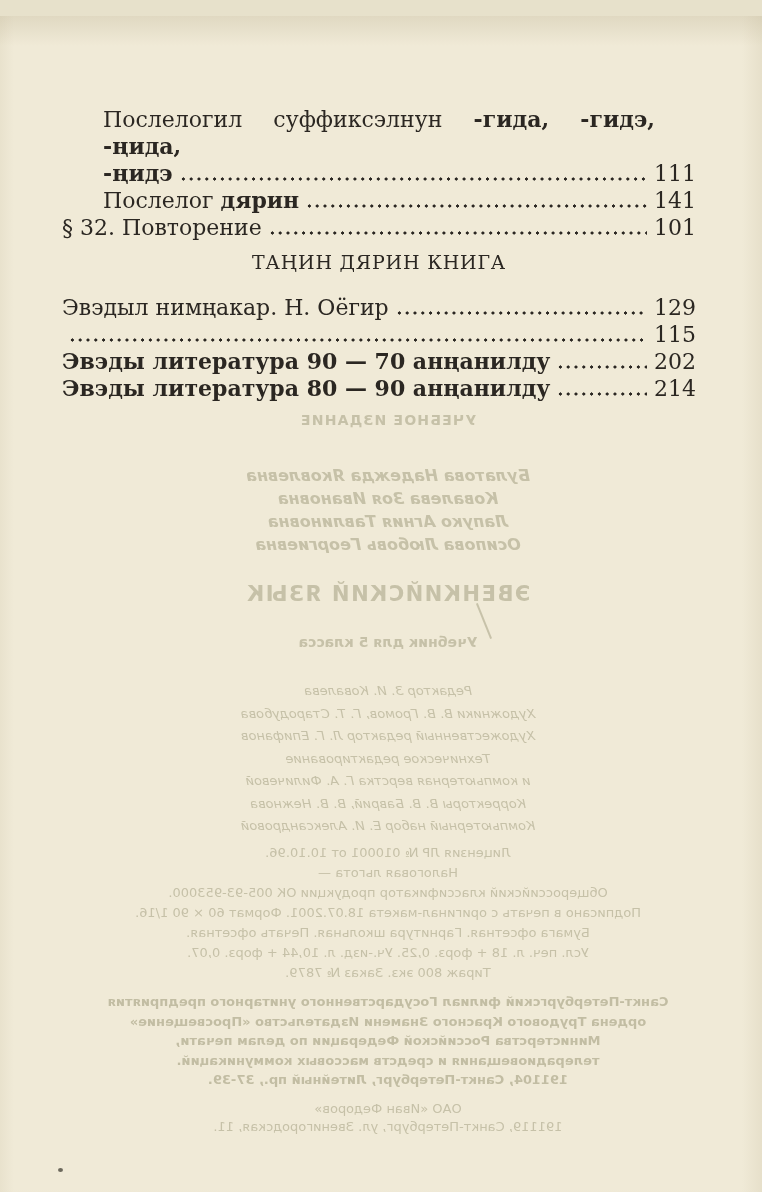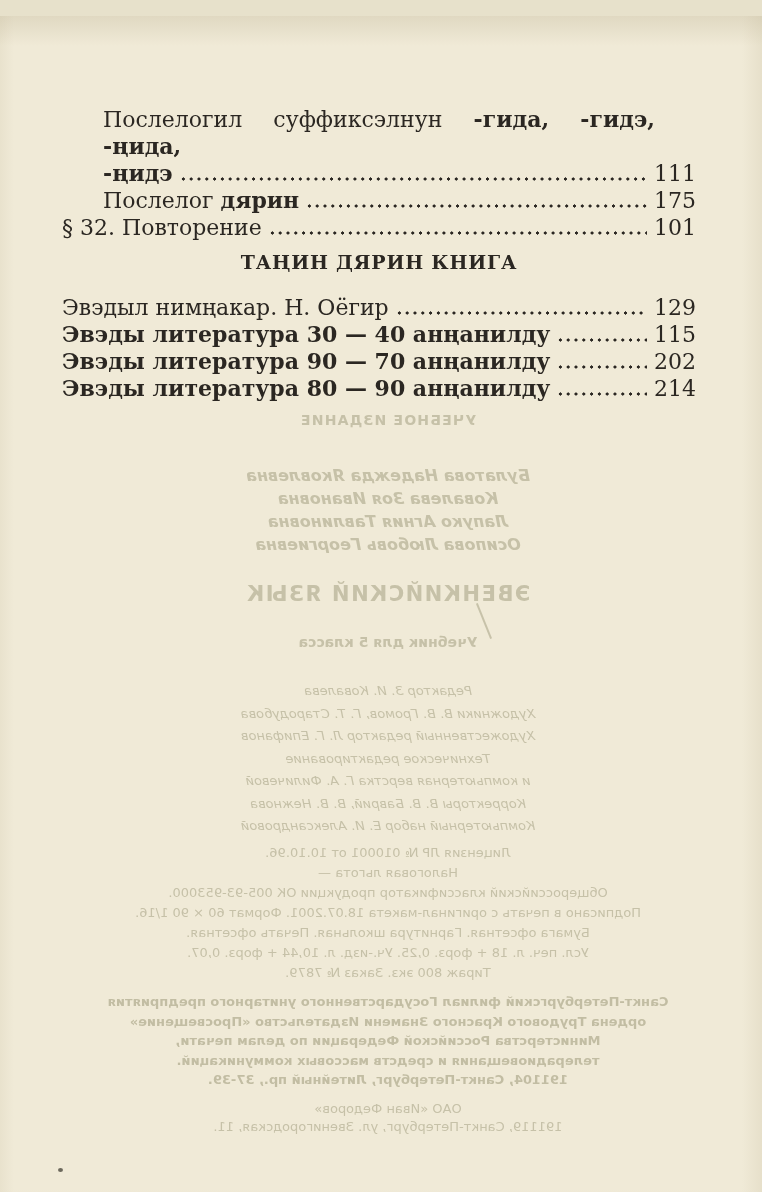--- a/index.html
+++ b/index.html
@@ -16,21 +16,21 @@
       #f0ead7;
     font-family:"DejaVu Serif","Liberation Serif",serif;
     color:#2b2722;
   }
 
   
   .toc-upper{position:absolute;left:62px;top:90px;width:634px;font-size:22px;line-height:27px;}
   .toc-section{position:absolute;left:62px;top:278px;width:634px;font-size:22px;line-height:27px;}
   .section-heading{
     position:absolute;left:62px;top:235px;width:634px;
-    text-align:center;font-weight:bold;font-size:19px;letter-spacing:.8px;
+    text-align:center;font-weight:normal;font-size:19px;letter-spacing:.8px;
   }
   .toc-row{display:flex;align-items:baseline;}
   .toc-row.ind{padding-left:41px;align-items:flex-end;}
   .toc-line.justified{
     display:block;padding-left:41px;width:552px;
     text-align:justify;text-align-last:justify;
   }
   .seg-r{font-weight:normal;font-style:normal;}
   .seg-b{font-weight:bold;font-style:normal;}
   .seg-i{font-weight:normal;}
@@ -72,39 +72,38 @@
   <div class="toc-upper">
       <div class="toc-line justified"><span class="seg-r">Послелогил</span> <span class="seg-r">суффиксэлнун</span> <span class="seg-b">-гида,</span> <span class="seg-b">-гидэ,</span> <span class="seg-b">-ңида,</span></div>
       <div class="toc-row ind">
         <span><span class="seg-b">-ңидэ</span></span>
         <span class="leader"></span>
         <span class="page-num">111</span>
       </div>
       <div class="toc-row ind">
         <span><span class="seg-r">Послелог </span><span class="seg-b">дярин</span></span>
         <span class="leader"></span>
-        <span class="page-num">175</span>
+        <span class="page-num">141</span>
       </div>
       <div class="toc-row">
         <span><span class="seg-r">§ 32. Повторение </span></span>
         <span class="leader"></span>
         <span class="page-num">101</span>
       </div>
     </div>
 
   <div class="section-heading">ТАҢИН ДЯРИН КНИГА</div>
 
   <div class="toc-section">
       <div class="toc-row">
         <span><span class="seg-r">Эвэдыл нимңакар. </span><span class="seg-i">Н. Оёгир</span></span>
         <span class="leader"></span>
         <span class="page-num">129</span>
       </div>
       <div class="toc-row">
-        <span><span class="seg-b">Эвэды литература 30 — 40 анңанилду </span></span>
         <span class="leader"></span>
         <span class="page-num">115</span>
       </div>
       <div class="toc-row">
         <span><span class="seg-b">Эвэды литература 90 — 70 анңанилду </span></span>
         <span class="leader"></span>
         <span class="page-num">202</span>
       </div>
       <div class="toc-row">
         <span><span class="seg-b">Эвэды литература 80 — 90 анңанилду </span></span>

